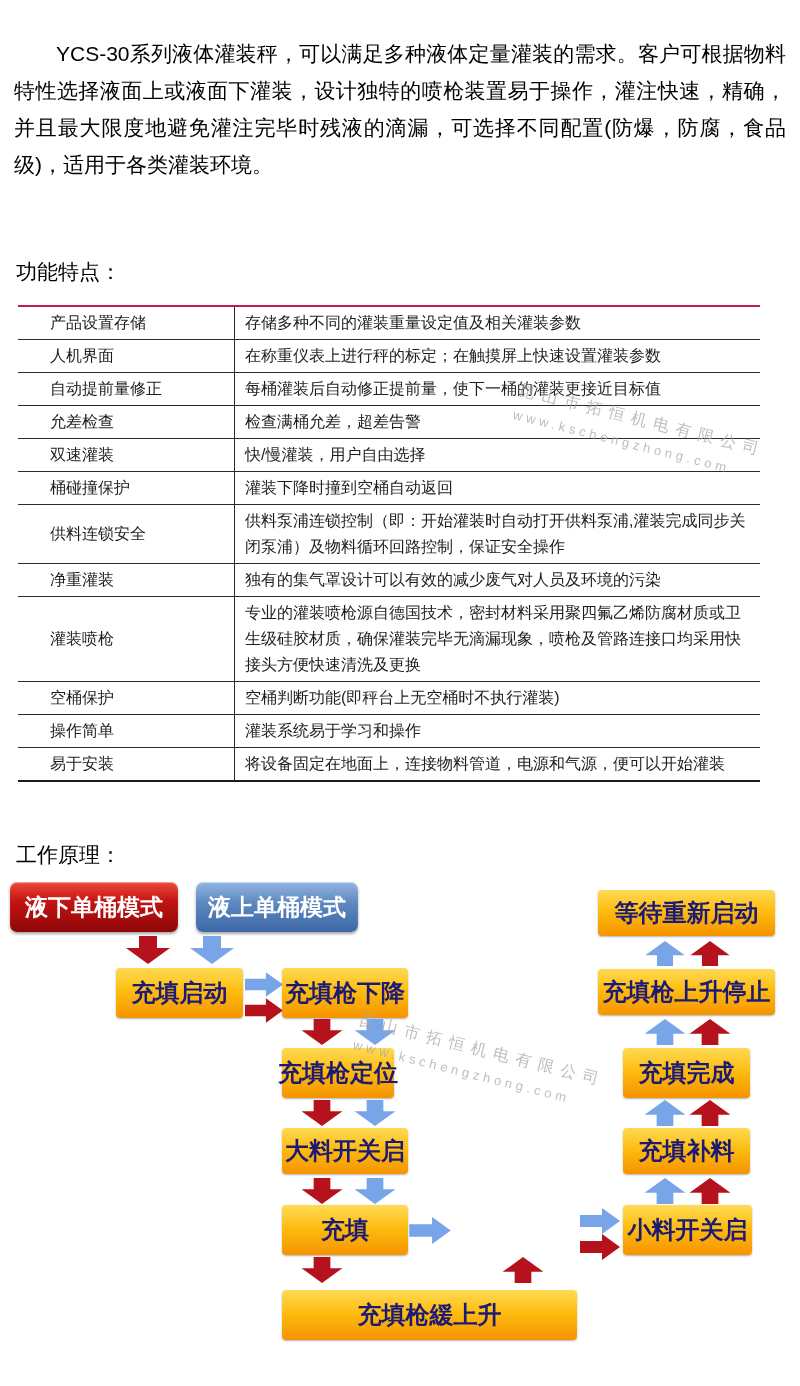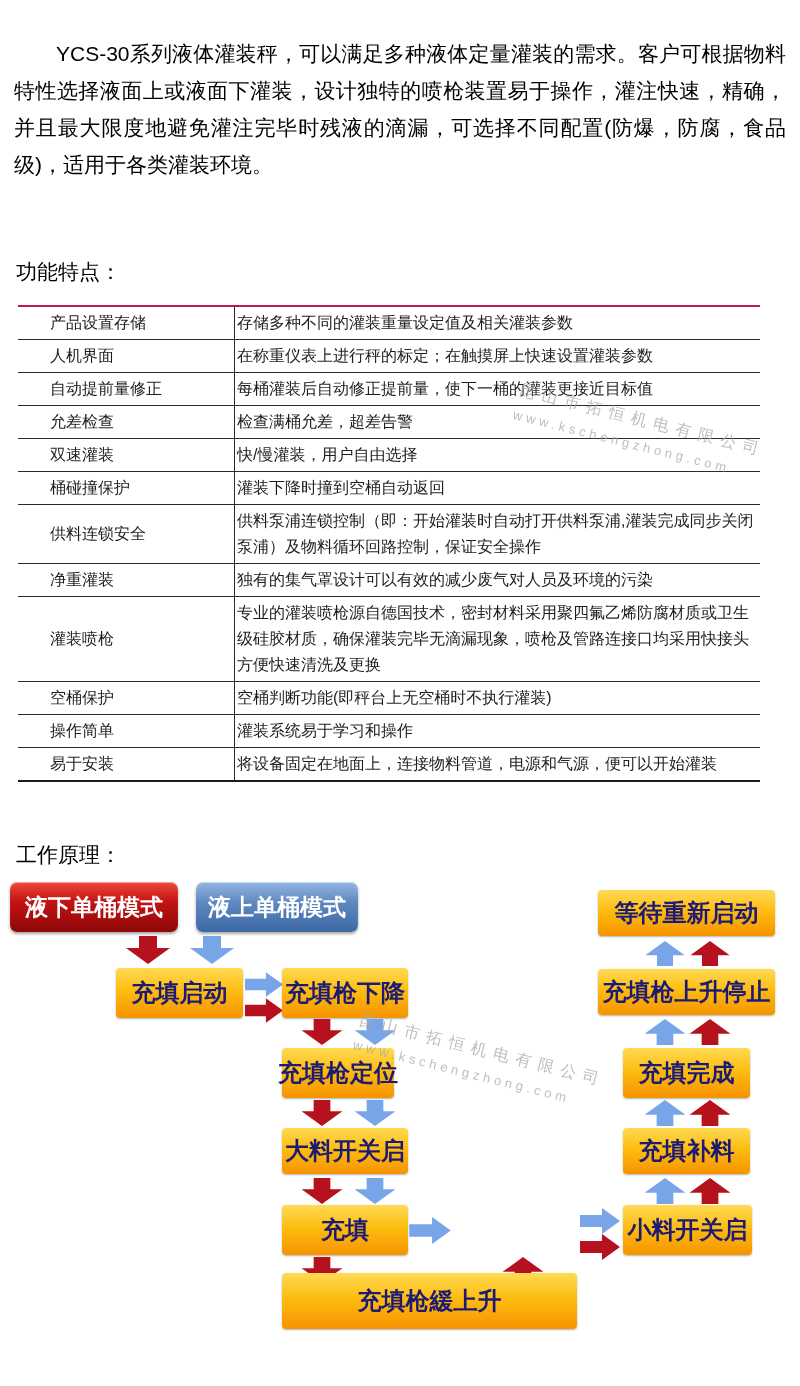--- a/index.html
+++ b/index.html
@@ -28,21 +28,21 @@
     border-top:2px solid #be185d;border-bottom:2px solid #1b1b1b;
     font-size:16px;color:#1d1d1d;
   }
   table.features td{
     border-bottom:1px solid #2a2a2a;
     padding:3px 6px;line-height:26px;vertical-align:middle;
   }
   table.features td.c1{
     width:178px;padding-left:32px;border-right:1px solid #2a2a2a;
   }
-  table.features td.c2{padding-left:2px;}
+  table.features td.c2{padding-left:10px;}
   
   .flowchart{position:absolute;top:878px;left:0;width:800px;height:470px;}
   .box{
     position:absolute;display:flex;align-items:center;justify-content:center;
     font-weight:700;text-align:center;white-space:nowrap;
   }
   .box.redbox{
     background:linear-gradient(180deg,#ee4a3a 0%,#c41414 38%,#8e0707 100%);
     color:#fff;font-size:23px;border-radius:7px;
     box-shadow:inset 0 1px 1px rgba(255,255,255,.5),0 2px 3px rgba(0,0,0,.35);
@@ -234,21 +234,21 @@
     </svg>
   <div class="box yellow" style="left:623px;top:327px;width:129px;height:50px">小料开关启</div>
 
   <svg class="arr red" style="left:300px;top:379px;width:44px;height:26px">
       <use href="#arr-down"></use>
     </svg>
   <svg class="arr red" style="left:501px;top:379px;width:44px;height:26px">
       <use href="#arr-up"></use>
     </svg>
 
-  <div class="box yellow" style="left:282px;top:395px;width:295px;height:56px">充填枪緩上升</div>
+  <div class="box yellow" style="left:282px;top:412px;width:295px;height:50px">充填枪緩上升</div>
 </div>
 
 <div class="wm" id="wm-table">
   <div class="wm-cn">昆山市拓恒机电有限公司</div>
   <div class="wm-url">www.kschengzhong.com</div>
 </div>
 <div class="wm" id="wm-flow">
   <div class="wm-cn">昆山市拓恒机电有限公司</div>
   <div class="wm-url">www.kschengzhong.com</div>
 </div>

